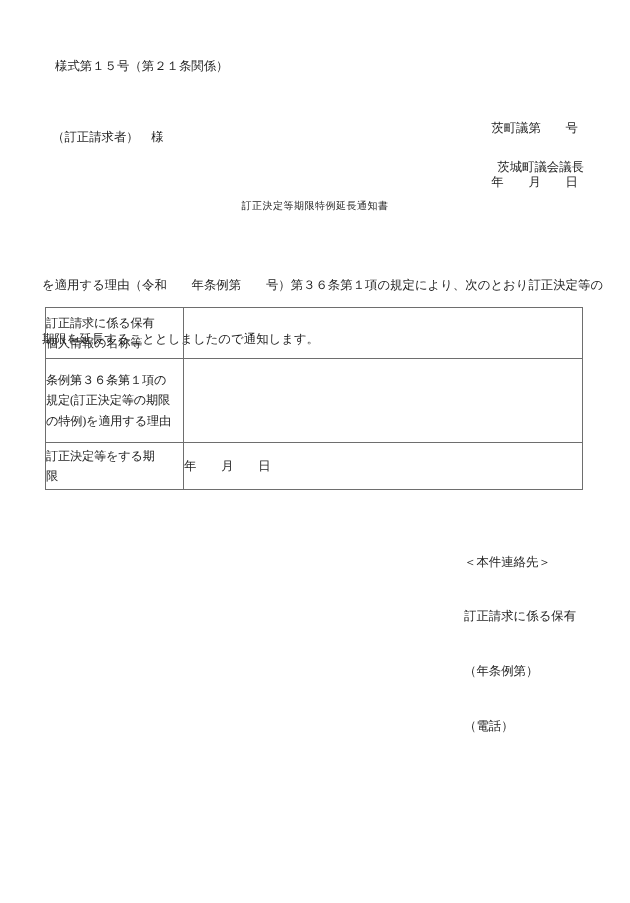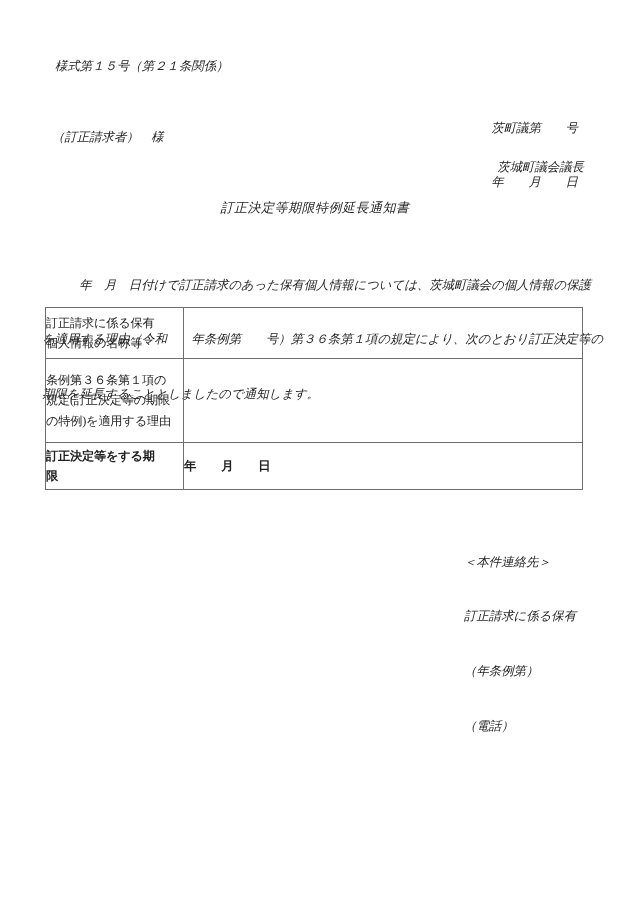--- a/index.html
+++ b/index.html
@@ -9,21 +9,21 @@
   }
   .page {
     position: relative;
     width: 630px;
     height: 903px;
     background: #ffffff;
     font-family: "Liberation Serif", "DejaVu Serif", serif;
     color: #1f1f1f;
     overflow: hidden;
   }
-  .abs { position: absolute; font-style: italic; }
+  .abs { position: absolute; }
   .txt {
     font-size: 12.4px;
     line-height: 18.3px;
     white-space: pre;
   }
   .form-number {
     left: 55px;
     top: 57px;
   }
   .header-right {
@@ -38,21 +38,21 @@
   }
   .sender {
     right: 46px;
     top: 158px;
   }
   .doc-title {
     left: 0;
     right: 0;
     top: 199px;
     text-align: center;
-    font-size: 13px;
+    font-size: 10px;
     letter-spacing: 0.5px;
     white-space: pre;
   }
   .body-text {
     left: 42px;
     top: 239px;
     width: 548px;
   }
   .body-text .line {
     white-space: pre;
@@ -80,21 +80,21 @@
     white-space: pre;
     letter-spacing: -0.2px;
   }
   td.value-cell {
     padding-left: 38px;
     font-size: 12.4px;
     white-space: pre;
   }
   tr.row-1 { height: 51px; }
   tr.row-2 { height: 84px; }
-  tr.row-3 { height: 47px; font-weight: bold; }
+  tr.row-3 { height: 47px; }
   .contact {
     left: 428px;
     top: 516px;
     margin-left: 36px;
   }
 </style>
 </head>
 <body>
 
 <div class="page">
@@ -106,21 +106,20 @@
     <div>年　　月　　日</div>
   </div>
 
   <div class="abs txt recipient">（訂正請求者）　様</div>
 
   <div class="abs txt sender">茨城町議会議長</div>
 
   <div class="abs doc-title">訂正決定等期限特例延長通知書</div>
 
   <div class="abs txt body-text">
-    <div class="line">　　　年　月　日付けで訂正請求のあった保有個人情報については、茨城町議会の個人情報の保護</div>
     <div class="line">を適用する理由（令和　　年条例第　　号）第３６条第１項の規定により、次のとおり訂正決定等の</div>
     <div class="line">期限を延長することとしましたので通知します。</div>
   </div>
 
   <table class="notice">
     <tbody>
       <tr class="row-1">
         <td class="label-cell">訂正請求に係る保有
 個人情報の名称等</td>
         <td class="value-cell"></td>

